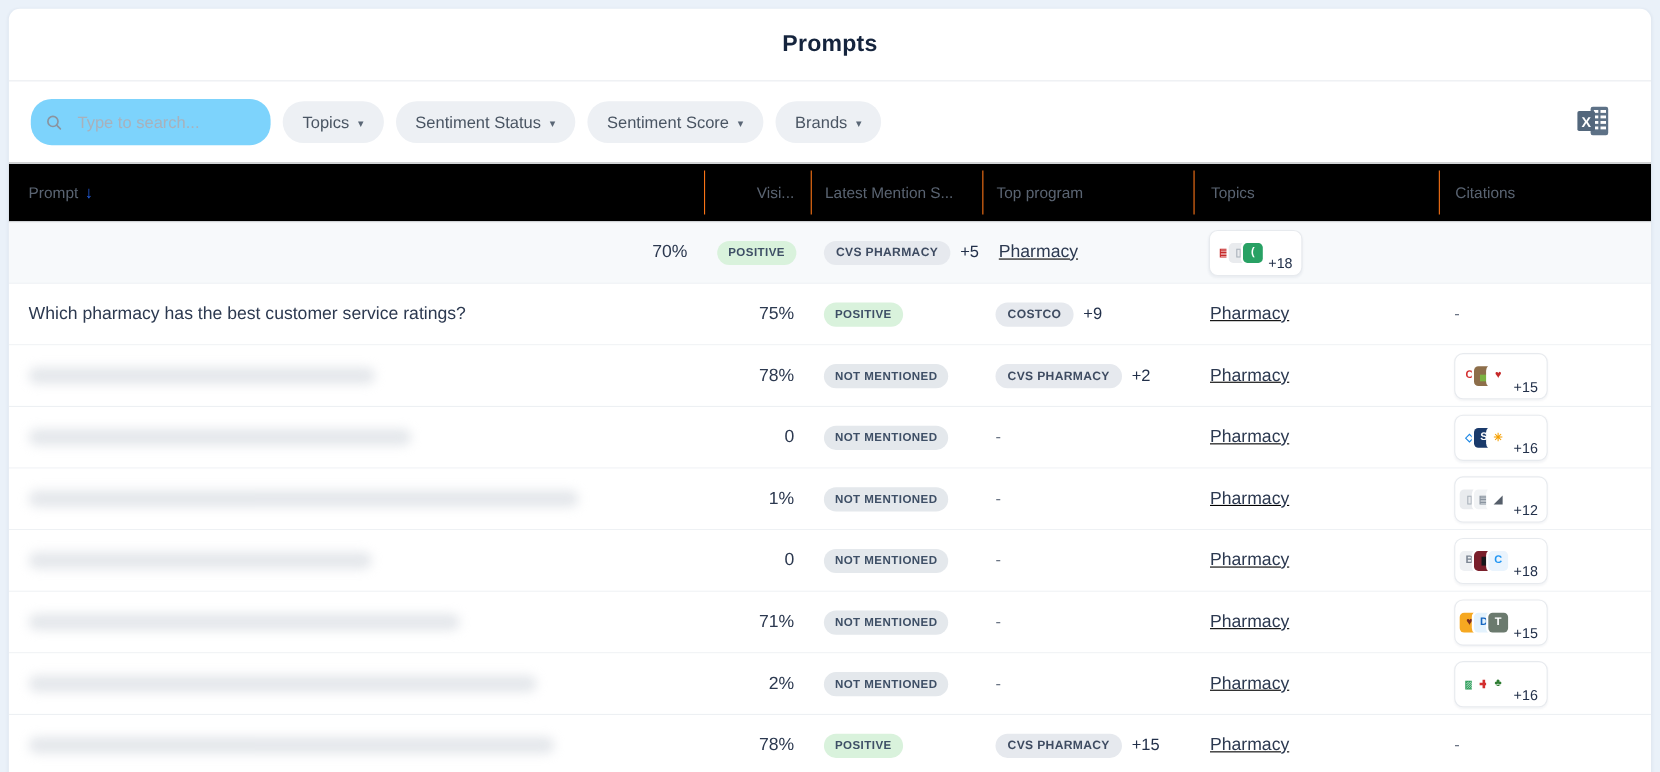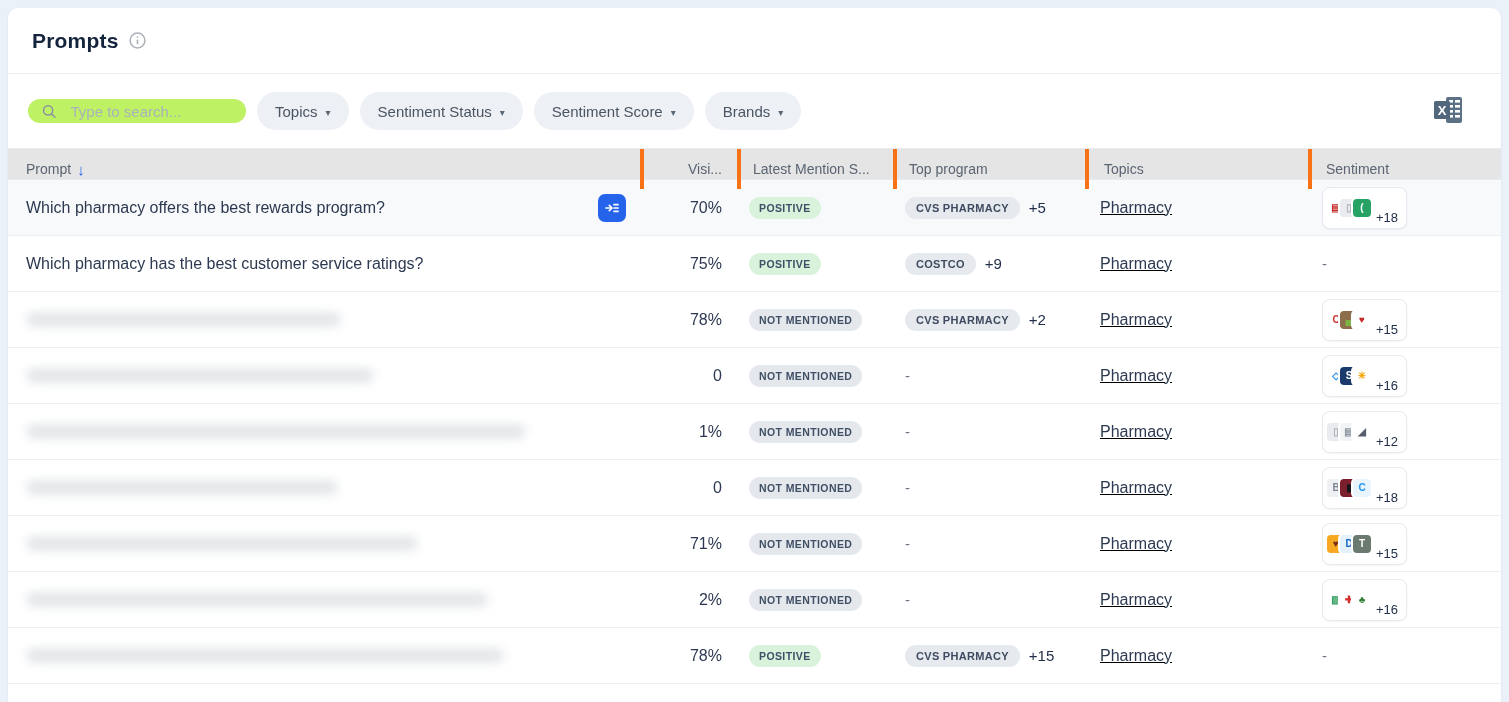--- a/index.html
+++ b/index.html
@@ -4,42 +4,42 @@
 <style>
   * { margin:0; padding:0; box-sizing:border-box; }
   html,body { width:1509px; height:702px; overflow:hidden;
     font-family:"Liberation Sans", sans-serif; background:var(--page_bg,#eaf1f9); }
 
   .card { position:absolute; left:8px; top:8px; right:8px; bottom:-20px;
     background:#fff; border-radius:10px; box-shadow:0 1px 3px rgba(16,42,83,.07); overflow:hidden; }
 
   
   .titlebar { display:flex; align-items:center; gap:10px; padding:20px 24px; height:66px;
-    border-bottom:1px solid #e9ecef; }
+    border-bottom:1px solid #e9ecef;flex-direction:column; }
   .title { font-size:21px; font-weight:700; color:#15243d; letter-spacing:.2px; }
   .info-ic { width:17px; height:17px; color:#aab1b9; }
 
   
   .filterbar { display:flex; align-items:center; gap:11px; padding:18px 20px; height:74px; }
-  .searchpill { display:flex; align-items:center; gap:14px; width:218px; height:24px;
-    background:#bef264; border-radius:19px; padding:0 14px; }
+  .searchpill { display:flex; align-items:center; gap:14px; width:218px; height:42px;
+    background:#7dd3fc; border-radius:19px; padding:0 14px; }
   .searchpill input { border:none; outline:none; background:transparent; width:100%;
     font-size:15px; color:#3d4856; font-family:"Liberation Sans", sans-serif; }
   .searchpill input::placeholder { color:#a9b1bb; }
   .fpill { display:inline-flex; align-items:center; gap:8px; height:38px; padding:0 18px;
     background:#edf0f4; border-radius:19px; border:none; cursor:pointer;
     font-size:15px; color:#4a5563; font-family:"Liberation Sans", sans-serif; }
   .fpill .chev { font-size:10px; color:#5a6675; transform:translateY(1px); }
   .export { margin-left:auto; margin-right:16px; background:none; border:none; cursor:pointer; }
 
   
   .grid6 { display:grid; grid-template-columns:632px 97px 156px 192px 223px 1fr; align-items:center; }
-  .thead { height:32px; background:#e5e5e5; border-top:1px solid #e7eaee; border-bottom:1px solid #e7eaee; }
+  .thead { height:54px; background:#000000; border-top:1px solid #e7eaee; border-bottom:1px solid #e7eaee; }
   .th { font-size:14px; color:#5a6472; height:40px; display:flex; align-items:center; padding:0 12px;
-    border-left:4px solid #f97316; }
+    border-left:1px solid #f97316; }
   .th:first-child { border-left:none; padding-left:18px; }
   .th.right { justify-content:flex-end; padding-right:15px; }
   .th .sort { color:var(--accent_blue,#4f6ef7); margin-left:6px; font-size:15px; font-weight:700; }
 
   .trow { height:56px; border-bottom:1px solid #edf0f3; background:#fff; cursor:pointer; }
   .trow.hl { background:#f7f9fb; }
   .cell { padding:0 12px; display:flex; align-items:center; min-width:0; }
   .c0 { padding-left:18px; padding-right:14px; justify-content:space-between; }
   .c1 { justify-content:flex-end; padding-right:15px; }
   .c4 { padding-left:15px;text-decoration:underline; }
@@ -134,39 +134,26 @@
     <div class="th">
       <span>Latest Mention S...</span>
     </div>
     <div class="th">
       <span>Top program</span>
     </div>
     <div class="th" style="padding-left:15px">
       <span>Topics</span>
     </div>
     <div class="th" style="padding-left:14px">
-      <span>Sentiment</span>
+      <span>Citations</span>
     </div>
   </div>
 
   <div>
       <div class="trow grid6 hl">
-    <div class="cell c0">
-      <span class="ptext">Which pharmacy offers the best rewards program?</span>
-
-      <button class="action-btn">
-        <svg width="16" height="16" viewBox="0 0 24 24" fill="none" stroke="#ffffff" stroke-width="2.6" stroke-linecap="round">
-          <line x1="3" y1="12" x2="11" y2="12"></line>
-          <polyline points="8,8 12,12 8,16" fill="none" stroke-linejoin="round"></polyline>
-          <line x1="15" y1="7" x2="21" y2="7"></line>
-          <line x1="15" y1="12" x2="21" y2="12"></line>
-          <line x1="15" y1="17" x2="21" y2="17"></line>
-        </svg>
-      </button>
-    </div>
     <div class="cell c1">
       <span class="visv">70%</span>
     </div>
     <div class="cell c2">
       <span class="badge positive">POSITIVE</span>
     </div>
     <div class="cell c3">
       <span class="chip">CVS PHARMACY</span>
       <span class="extra">+5</span>
     </div>

